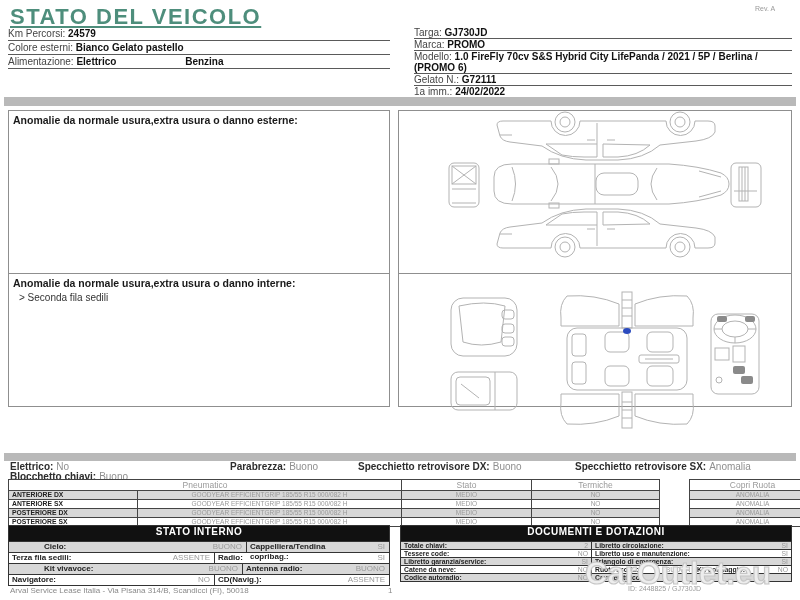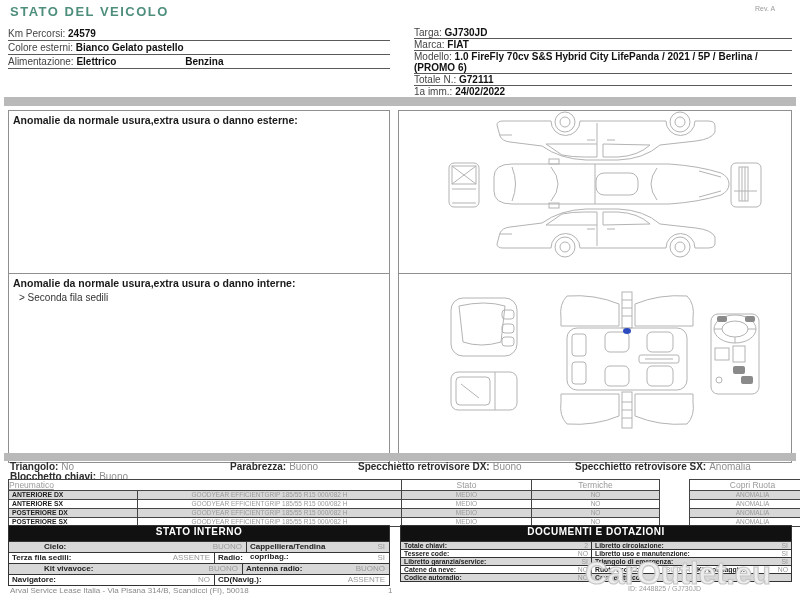--- a/index.html
+++ b/index.html
@@ -1,22 +1,22 @@
 <!DOCTYPE html>
 <html><head>
 <meta charset="utf-8">
 <style>
   html,body{margin:0;padding:0;background:#fff;}
   body{width:800px;height:600px;position:relative;overflow:hidden;
        font-family:"Liberation Sans",sans-serif;color:#222;}
   .page{position:absolute;inset:0;}
 
   
-  .title{position:absolute;left:10px;top:4px;font-size:13px;font-weight:bold;
-         letter-spacing:1.5px;color:#4e8e7c;}
+  .title{position:absolute;left:10px;top:4px;font-size:22px;font-weight:bold;
+         letter-spacing:1.5px;color:#4e8e7c;text-decoration:underline;}
   .rev{position:absolute;left:755px;top:5px;font-size:7px;color:#999;}
 
   .info-left{position:absolute;left:8px;top:27px;width:382px;}
   .info-right{position:absolute;left:398px;top:27px;width:394px;}
   .irow{min-height:12px;line-height:13px;border-bottom:1px solid #5a5a5a;
         font-size:10px;white-space:nowrap;}
   .rrow{min-height:11px;line-height:11px;border-bottom:1px solid #5a5a5a;
         font-size:10px;margin-left:16px;}
   .lab{color:#444;}
   .val{font-weight:bold;color:#111;}
@@ -24,21 +24,21 @@
 
   .graybar{position:absolute;left:4px;width:792px;background:#b9b9b9;}
   .bar1{top:97px;height:9px;}
   .bar2{top:453px;height:8px;}
 
   
   .box{position:absolute;border:1px solid #8f8f8f;background:#fff;box-sizing:border-box;}
   .box-l{left:8px;width:382px;}
   .box-r{left:398px;width:394px;}
   .row1{top:110px;height:204px;}
-  .row2{top:273px;height:190px;}
+  .row2{top:273px;height:134px;}
   .box-head{font-size:10.5px;font-weight:bold;color:#1a1a1a;padding:3px 4px 0 4px;}
   .box-item{font-size:10px;color:#333;padding:3px 0 0 10px;}
   .diag{position:absolute;left:0;top:0;}
 
   
   .cond{position:absolute;font-size:10px;white-space:nowrap;}
   .cond b{color:#2d2d2d;}
   .cv{color:#8f8f8f;margin-left:3px;}
 
   
@@ -48,21 +48,21 @@
            box-sizing:border-box;background:#fff;margin-left:23px;}
   .t-row{display:flex;height:8px;line-height:8px;border-top:1px solid #444;
          align-items:center;font-size:6.5px;}
   .t-row.hd{height:10px;line-height:10px;border-top:none;color:#9a9a9a;font-size:8.5px;}
   .t-row.alt{background:#d8d8d8;}
   .c-pos{width:129px;box-sizing:border-box;border-right:1px solid #444;
          font-weight:bold;color:#222;padding-left:3px;font-size:6.8px;height:100%;line-height:inherit;}
   .c-spec{width:263px;text-align:center;color:#9a9a9a;}
   .c-stato{width:130px;box-sizing:border-box;border-left:1px solid #444;text-align:center;color:#9a9a9a;height:100%;line-height:inherit;}
   .c-term{width:128px;box-sizing:border-box;border-left:1px solid #444;text-align:center;color:#9a9a9a;height:100%;line-height:inherit;}
-  .h-pneu{width:392px;text-align:left;text-decoration:underline;}
+  .h-pneu{width:392px;text-align:center;}
   .c-copri{width:100%;text-align:center;color:#9a9a9a;}
 
   
   .btab{position:absolute;top:525px;border:1px solid #333;box-sizing:border-box;background:#fff;}
   .btab-l{left:8px;width:382px;}
   .btab-r{left:400px;width:392px;}
   .btab-head{background:#111;color:#fff;font-weight:bold;text-align:center;
              font-size:10px;height:15px;line-height:11px;letter-spacing:.5px;}
   .si-row{display:flex;height:10px;line-height:10px;border-top:1px solid #333;
           font-size:8px;align-items:center;}
@@ -119,28 +119,28 @@
     </div>
   </div>
 
   <div class="info-right">
     <div class="rrow">
       <span class="lab">Targa:</span>
       <span class="val">GJ730JD</span>
     </div>
     <div class="rrow">
       <span class="lab">Marca:</span>
-      <span class="val">FIAT</span>
+      <span class="val">PROMO</span>
     </div>
     <div class="rrow">
       <span class="lab">Modello:</span>
       <span class="val">1.0 FireFly 70cv S&amp;S Hybrid City LifePanda / 2021 / 5P / Berlina / (PROMO 6)</span>
     </div>
     <div class="rrow">
-      <span class="lab">Totale N.:</span>
+      <span class="lab">Gelato N.:</span>
       <span class="val">G72111</span>
     </div>
     <div class="rrow">
       <span class="lab">1a imm.:</span>
       <span class="val">24/02/2022</span>
     </div>
   </div>
 
   <div class="graybar bar1"></div>
 
@@ -237,21 +237,21 @@
       <rect class="ln" x="334" y="72" width="12" height="16"></rect>
       <rect class="fl" x="334" y="92" width="12" height="8" rx="2"></rect>
       <circle class="ln" cx="320" cy="106" r="3"></circle>
       <rect class="fl" x="342" y="102" width="12" height="8" rx="2"></rect>
     </svg>
   </div>
 
   <div class="graybar bar2"></div>
 
   <span class="cond" style="left:10px;top:461px">
-    <b>Triangolo:</b><span class="cv">No</span>
+    <b>Elettrico:</b><span class="cv">No</span>
   </span>
   <span class="cond" style="left:10px;top:471px">
     <b>Blocchetto chiavi:</b><span class="cv">Buono</span>
   </span>
   <span class="cond" style="left:230px;top:461px">
     <b>Parabrezza:</b><span class="cv">Buono</span>
   </span>
   <span class="cond" style="left:358px;top:461px">
     <b>Specchietto retrovisore DX:</b><span class="cv">Buono</span>
   </span>

